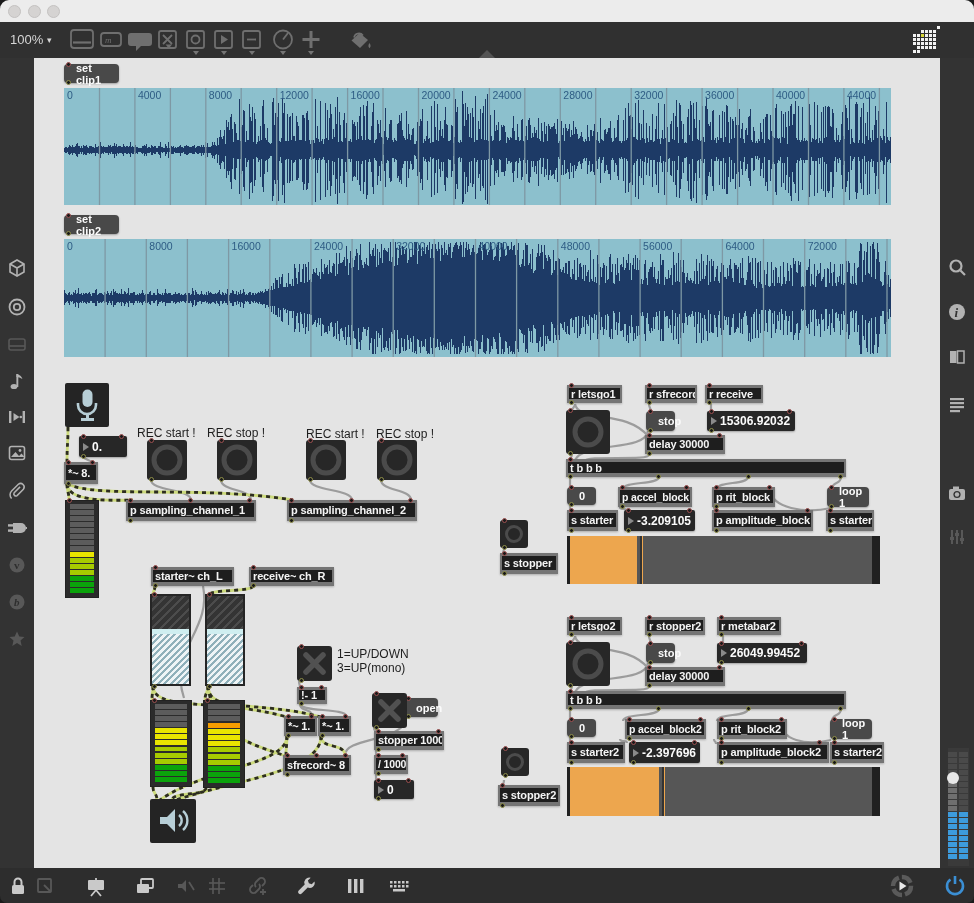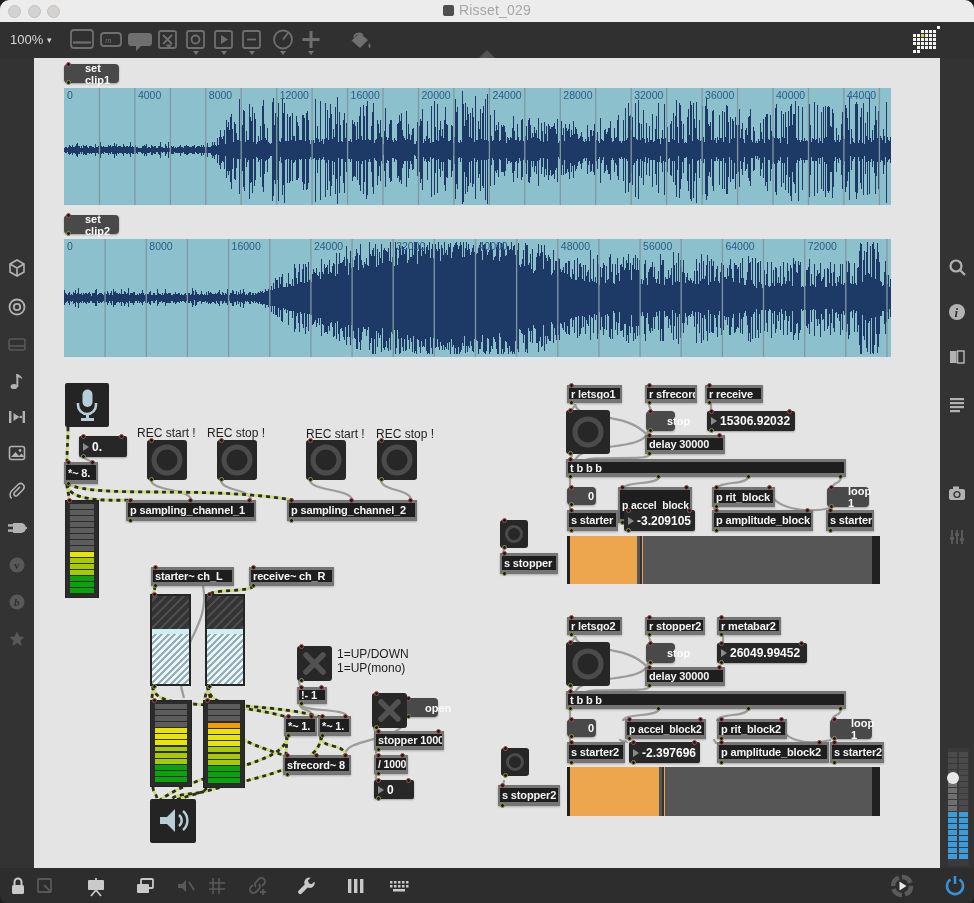--- a/index.html
+++ b/index.html
@@ -8,21 +8,21 @@
 .toolbar{position:absolute;left:0;top:22px;width:974px;height:36px;background:#303030;z-index:5}
 .zoom{position:absolute;left:10px;top:10px;color:#d6d6d6;font-size:13px}
 .leftbar{position:absolute;left:0;top:58px;width:34px;height:810px;background:#333;z-index:5}
 .rightbar{position:absolute;left:940px;top:58px;width:34px;height:845px;background:#333;z-index:5}
 .bottombar{position:absolute;left:0;top:868px;width:974px;height:35px;background:#2d2d2d;z-index:6}
 .canvas{position:absolute;left:34px;top:58px;width:906px;height:810px;background:#e4e4e4;z-index:0}
 .obj{position:absolute;background:#757575;z-index:2;box-shadow:0 1px 2px rgba(0,0,0,.25)}
 .obj .in{position:absolute;left:2px;right:2px;top:3px;bottom:4px;background:#1e1e1e;color:#f4f4f4;
  font-size:11px;font-weight:bold;letter-spacing:-0.15px;padding-left:2px;white-space:nowrap;overflow:hidden;display:flex;align-items:center}
 .msg{position:absolute;background:#494949;border-radius:4px;color:#fbfbfb;font-size:11px;font-weight:bold;
- padding-left:21px;display:flex;align-items:center;z-index:2;box-shadow:0 1px 2px rgba(0,0,0,.3)}
+ padding-left:12px;display:flex;align-items:center;z-index:2;box-shadow:0 1px 2px rgba(0,0,0,.3)}
 .num{position:absolute;background:#272727;border-radius:2px;color:#fbfbfb;font-size:12px;font-weight:bold;
  display:flex;align-items:center;z-index:2;box-shadow:0 1px 2px rgba(0,0,0,.3)}
 .num .tri{width:0;height:0;border-left:6px solid #8a8a8a;border-top:4px solid transparent;border-bottom:4px solid transparent;margin:0 3px 0 4px}
 .bang{position:absolute;background:#272727;border-radius:3px;z-index:2}
 .bang:after{content:"";position:absolute;left:50%;top:50%;transform:translate(-50%,-50%);border-radius:50%;border:5px solid #4b4b4b}
 .bang.big:after{width:21px;height:21px}
 .bang.small:after{width:12px;height:12px;border-width:3.5px}
 .tog{position:absolute;background:#272727;border-radius:3px;z-index:2}
 .cmt{position:absolute;color:#1e1e1e;font-size:12px;z-index:2;white-space:nowrap}
 .dot{position:absolute;width:5px;height:5px;border-radius:50%;z-index:3}
@@ -339,21 +339,21 @@
 <div class="obj" style="left:645px;top:435px;width:80px;height:19px">
     <div class="in" style="">delay 30000</div>
     <div class="dot din" style="left:2px;top:-2px"></div>
     <div class="dot dout" style="left:2px;bottom:-2px"></div>
   </div>
 <div class="obj" style="left:566px;top:459px;width:280px;height:18px">
     <div class="in" style="">t b b b</div>
     <div class="dot din" style="left:2px;top:-2px"></div>
     <div class="dot dout" style="left:2px;bottom:-2px"></div>
   </div>
-<div class="obj" style="left:618px;top:487px;width:74px;height:36px">
+<div class="obj" style="left:618px;top:487px;width:74px;height:20px">
     <div class="in" style="font-size:10.5px">p accel_block</div>
     <div class="dot din" style="left:2px;top:-2px"></div>
     <div class="dot dout" style="left:2px;bottom:-2px"></div>
   </div>
 <div class="obj" style="left:712px;top:487px;width:63px;height:20px">
     <div class="in" style="">p rit_block</div>
     <div class="dot din" style="left:2px;top:-2px"></div>
     <div class="dot dout" style="left:2px;bottom:-2px"></div>
   </div>
 <div class="obj" style="left:567px;top:510px;width:51px;height:21px">
@@ -527,26 +527,25 @@
       <g stroke="#515151" stroke-width="5.5" stroke-linecap="round">
         <line x1="9" y1="9" x2="26" y2="26"></line>
         <line x1="26" y1="9" x2="9" y2="26"></line>
       </g>
     </svg><div class="dot din" style="left:2px;top:-2px"></div><div class="dot dout" style="left:2px;bottom:-2px"></div></div>
 <div class="cmt" style="left:137px;top:426px">REC start !</div>
 <div class="cmt" style="left:207px;top:426px">REC stop !</div>
 <div class="cmt" style="left:306px;top:427px">REC start !</div>
 <div class="cmt" style="left:376px;top:427px">REC stop !</div>
 <div class="cmt" style="left:337px;top:647px">1=UP/DOWN</div>
-<div class="cmt" style="left:337px;top:661px">1=UP(mono)</div>
+<div class="cmt" style="left:337px;top:661px">3=UP(mono)</div>
 <div class="titlebar">
     <div class="tl" style="left:8px"></div>
     <div class="tl" style="left:28px"></div>
     <div class="tl" style="left:47px"></div>
-    <div class="title"><span style="display:inline-block;width:11px;height:11px;background:#4f4f4f;border-radius:2px;vertical-align:-1px;margin-right:5px"></span>Risset_029</div>
   </div>
 <div class="toolbar">
     <div class="zoom">100% <span style="font-size:9px;vertical-align:1px">▾</span></div>
     <svg style="position:absolute;left:60px;top:0" width="880" height="36">
 <g fill="none" stroke="#6f6f6f" stroke-width="1.8">
  <rect x="11" y="8" width="22" height="18" rx="3"></rect>
         <line x1="13" y1="20.5" x2="31" y2="20.5" stroke-width="2.2"></line>
  <rect x="41" y="11" width="20" height="13" rx="3"></rect>
         <text x="45" y="21" font-size="9" fill="#6f6f6f" stroke="none" font-style="italic" font-family="Liberation Serif">m</text>
  <path d="M71 11 h18 a3 3 0 0 1 3 3 v7 a3 3 0 0 1 -3 3 h-8 l-5 5 v-5 h-5 a3 3 0 0 1 -3 -3 v-7 a3 3 0 0 1 3 -3 z" fill="#6f6f6f" stroke="none"></path>

